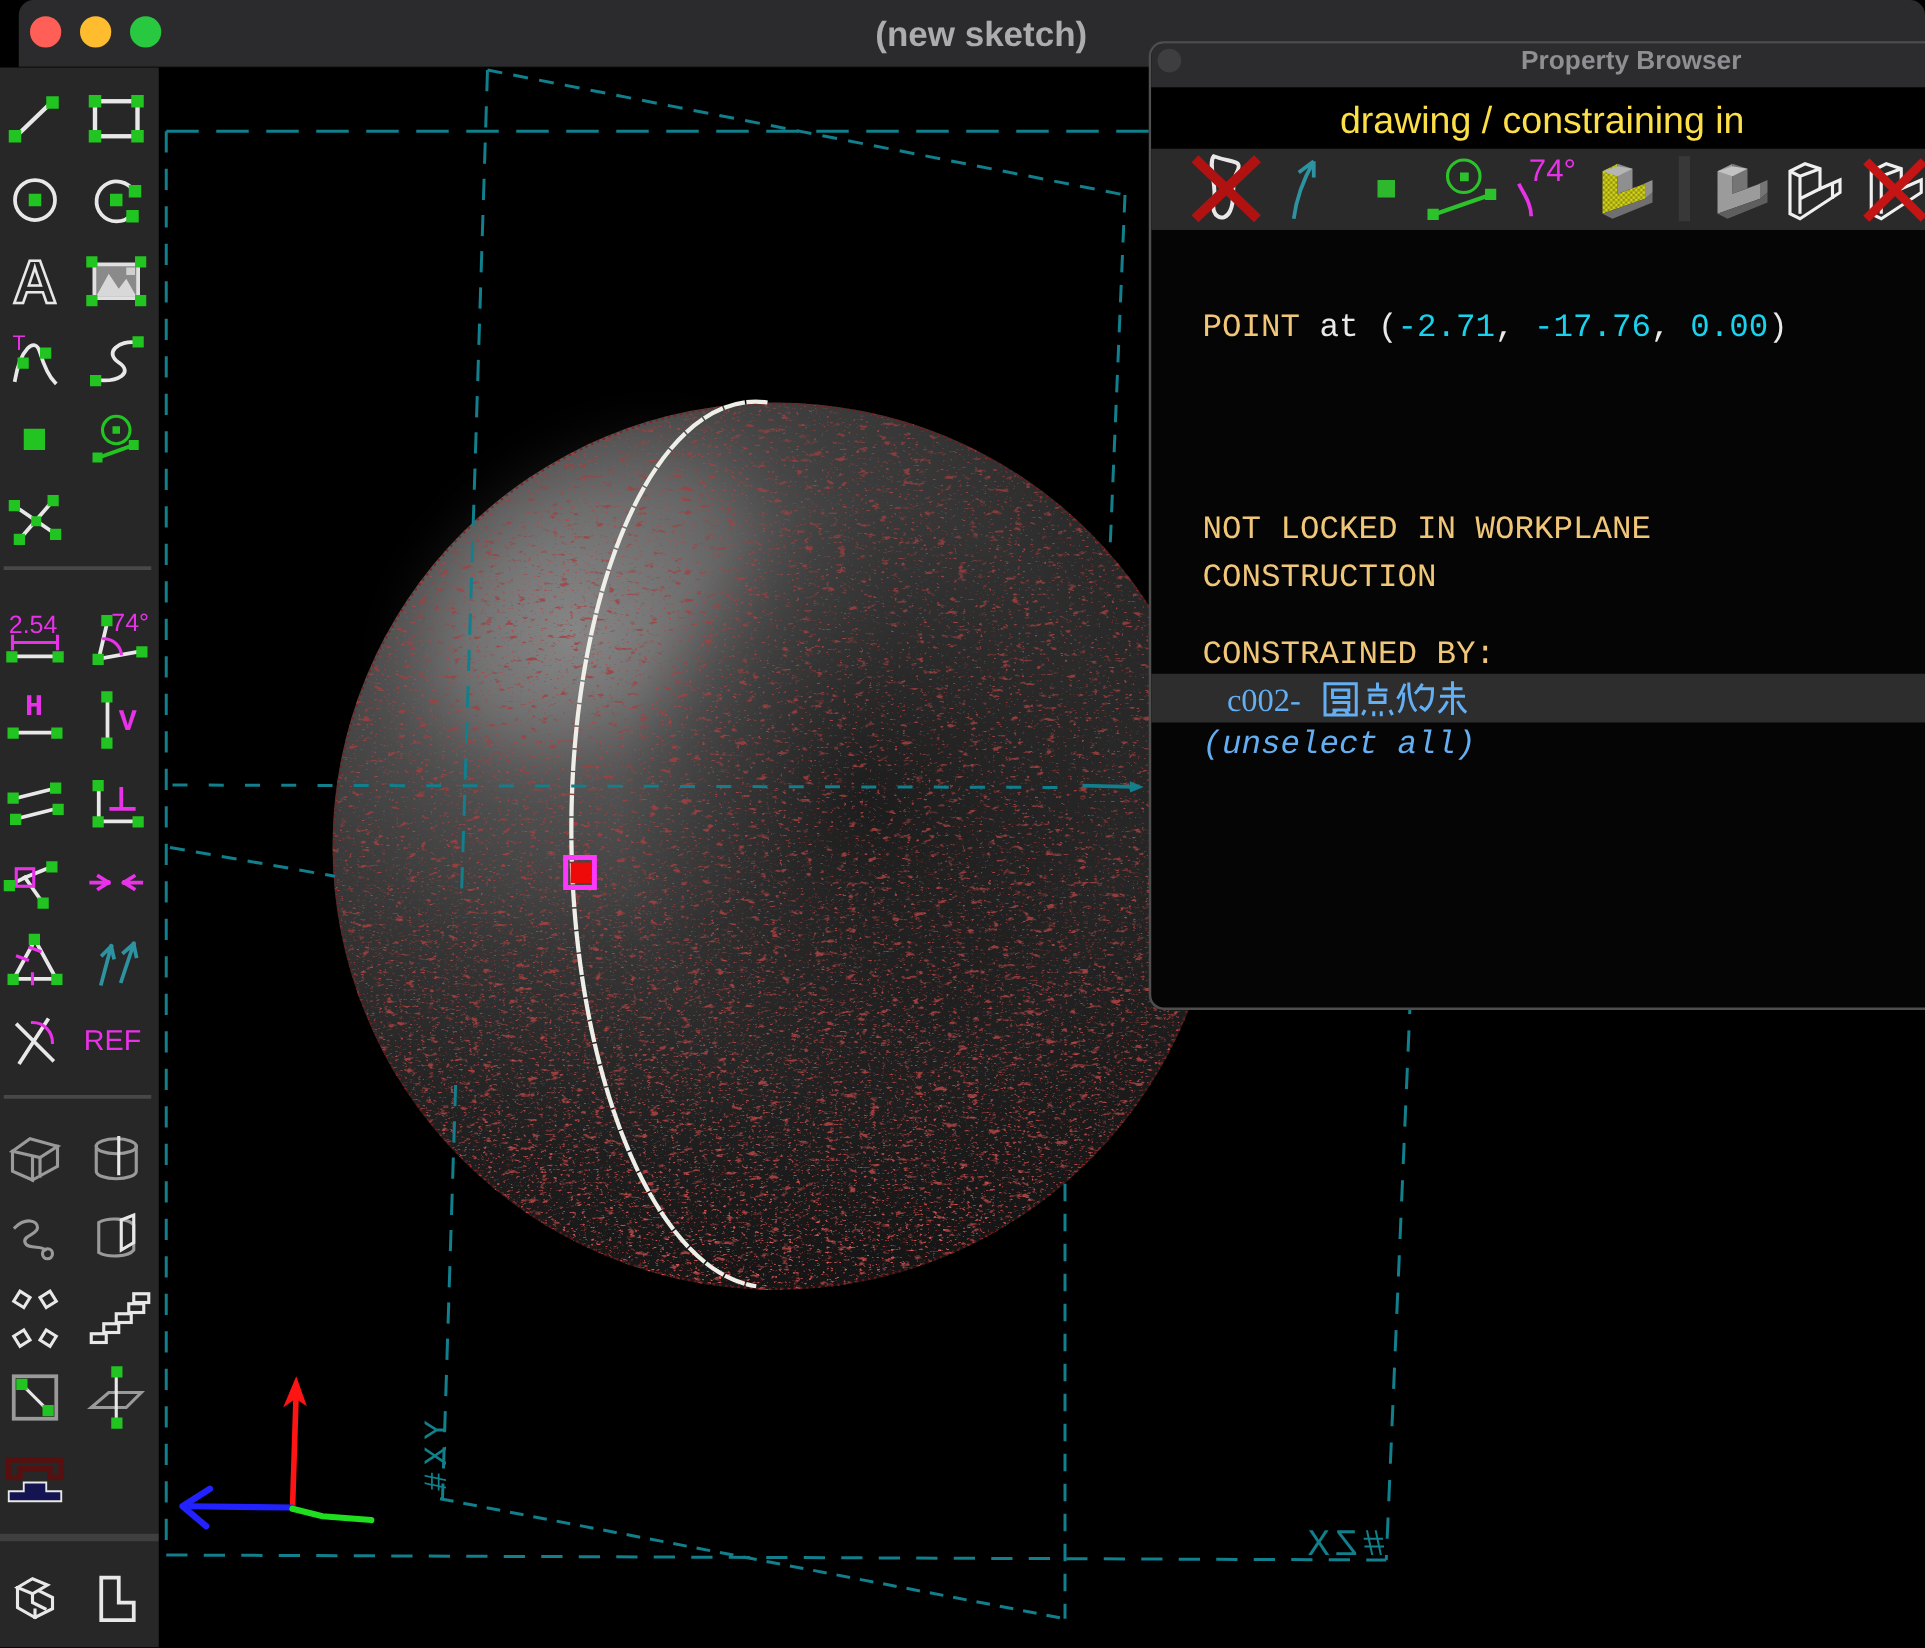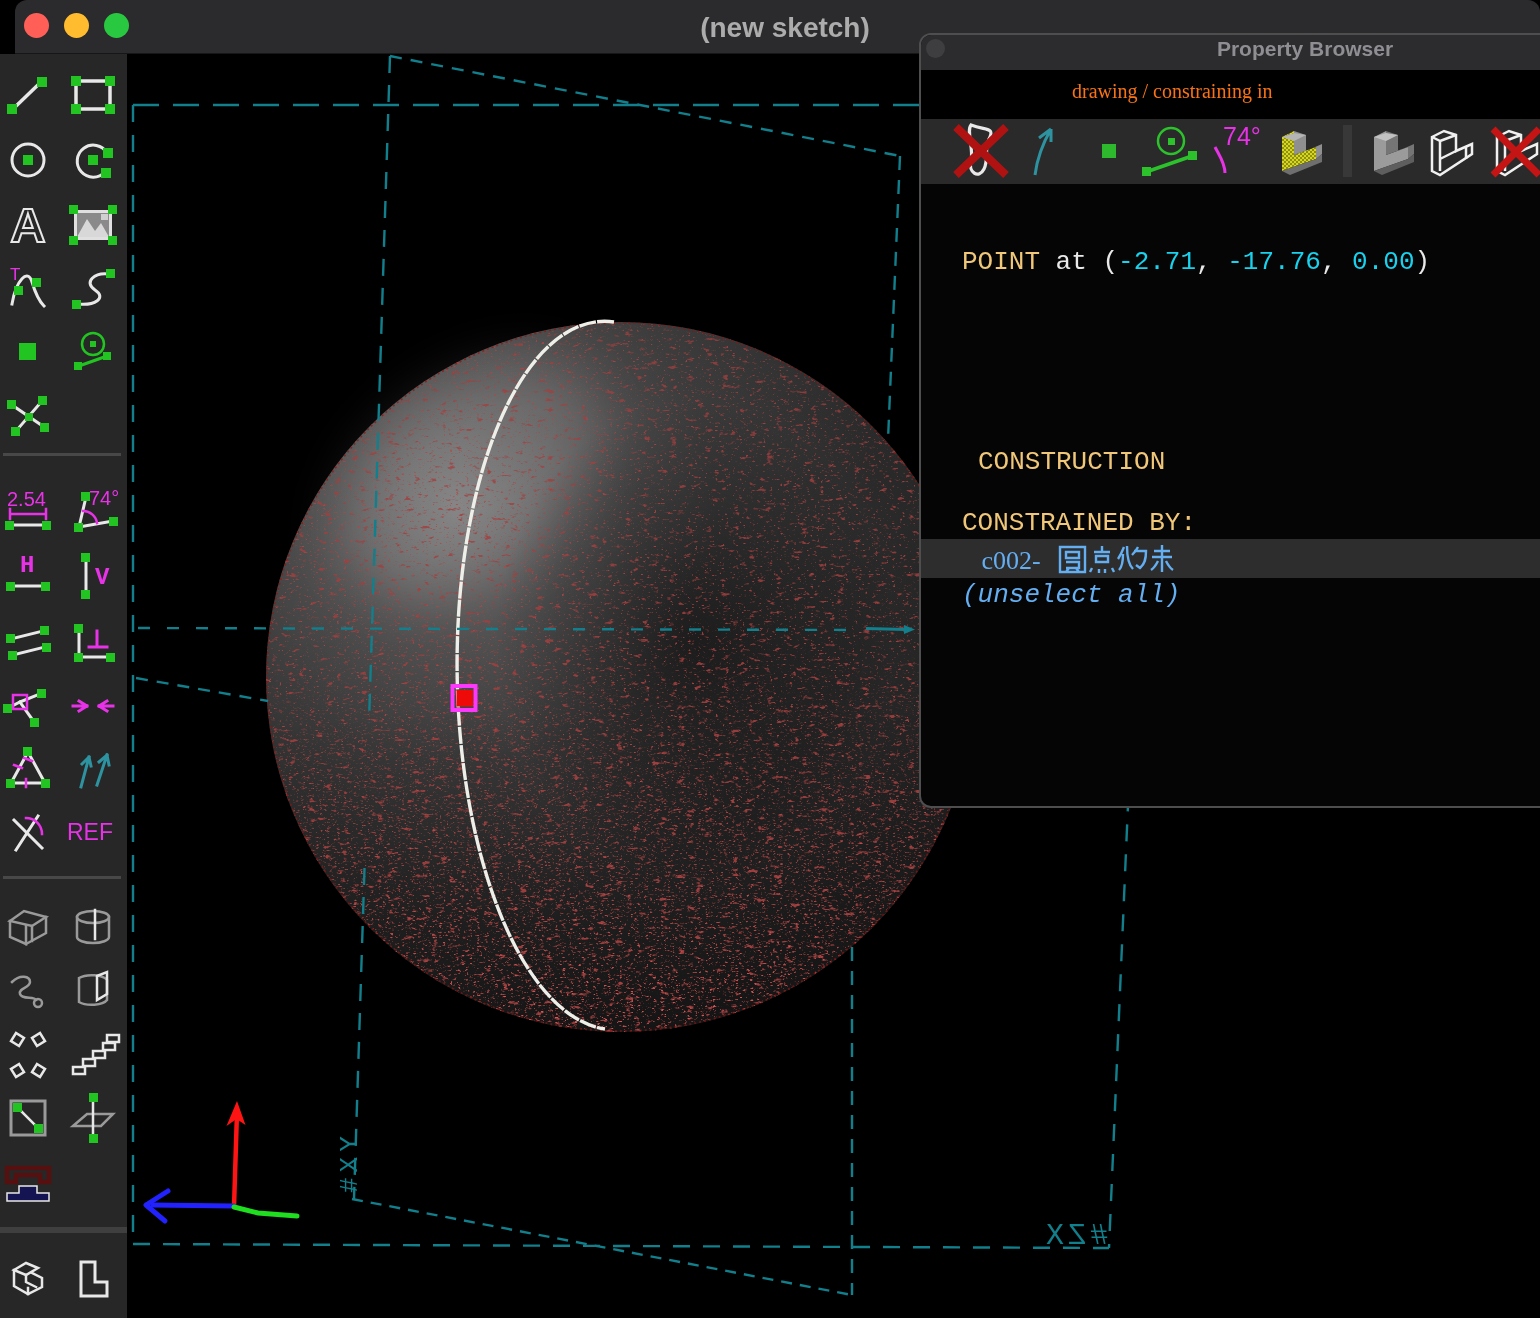--- a/index.html
+++ b/index.html
@@ -9,21 +9,21 @@
   #titlebar .tl{position:absolute;top:13px;width:25px;height:25px;border-radius:50%;}
   #title{position:absolute;left:0;top:12px;width:1540px;text-align:center;font-family:"Liberation Sans",sans-serif;font-weight:bold;font-size:28px;color:#acacac;}
   #toolbar{position:absolute;left:0;top:54px;width:127px;height:1264px;background:#272727;}
   #canvas{position:absolute;left:127px;top:54px;width:1413px;height:1264px;background:#000;}
   #scene{position:absolute;left:0;top:0;}
   #pb{position:absolute;left:919px;top:33px;width:640px;height:775px;background:#050505;border:2px solid #4e4e4e;border-radius:12px;}
   #pbtitle{position:absolute;left:0;top:0;width:100%;height:35px;background:#2c2c2e;border-radius:10px 10px 0 0;}
   #pbtitle .txt{position:absolute;left:0;top:2px;width:768px;text-align:center;font-family:"Liberation Sans",sans-serif;font-weight:bold;font-size:21px;color:#8e8e93;}
   #pbtitle .cb{position:absolute;left:5px;top:4px;width:19px;height:19px;border-radius:50%;background:#3e3e40;}
   #pbheader{position:absolute;left:0;top:35px;width:100%;height:49px;background:#000;}
-  #pbheader .txt{position:absolute;left:151px;top:10px;font-family:Liberation Serif, serif;font-size:20px;color:#f97316;white-space:pre;}
+  #pbheader .txt{position:absolute;left:151px;top:10px;font-family:Liberation Sans, sans-serif;font-size:30px;color:#fde047;white-space:pre;}
   #pbtools{position:absolute;left:0;top:84px;width:100%;height:65px;background:#2a2a2a;}
   .pbline{position:absolute;font-family:"Liberation Mono",monospace;font-size:26px;line-height:32px;white-space:pre;margin-left:33px;}
   .amber{color:#f0c678;}
   .cyan{color:#19d2ee;}
   .white{color:#e9e9e9;}
   .blue{color:#64aef2;}
   #hl{position:absolute;left:0px;top:504px;width:640px;height:39px;background:#2d2d2d;}
 </style>
 </head>
 <body>
@@ -441,21 +441,22 @@
         <g fill="none" stroke="#f0f0f0" stroke-width="2.5">
           <path d="M-20,-14 L-8,-20 L4,-16 L4,0 L20,-7 L20,3 L-12,24 L-20,20 Z"></path>
           <path d="M-20,-14 L-12,-10 L-12,20 M-12,-10 L4,-16 M-12,8 L4,0"></path>
         </g>
         <path d="M-24,-22 L22,24 M22,-22 L-24,24" stroke="#c41414" stroke-width="7"></path>
       </g>
     </svg>
     </div>
     <div id="hl"></div>
     <div class="pbline" style="left:8px;top:211px;"><span class="amber">POINT</span><span class="white"> at (</span><span class="cyan">-2.71</span><span class="white">, </span><span class="cyan">-17.76</span><span class="white">, </span><span class="cyan">0.00</span><span class="white">)</span></div>
-    <div class="pbline" style="left:24px;top:411px;"><span class="amber">CONSTRUCTION</span></div>
+    <div class="pbline" style="left:8px;top:372px;"><span class="amber">NOT LOCKED IN WORKPLANE</span></div>
+    <div class="pbline" style="left:8px;top:411px;"><span class="amber">CONSTRUCTION</span></div>
     <div class="pbline" style="left:8px;top:472px;"><span class="amber">CONSTRAINED BY:</span></div>
     <div class="pbline" style="left:8px;top:508px;font-family:Liberation Serif, serif;"><span class="blue">   c002-</span><svg width="122" height="32" viewBox="0 0 122 32" style="vertical-align:-6px;margin-left:17px" fill="none" stroke="#64aef2" stroke-width="2.4">
       <path d="M2,4 H27 V29 H2 Z M8,9 H21 V15 H8 Z M8,19 H21 V25 H8 M11,25 l-3,4 M18,25 l3,4"></path>
       <path d="M44,3 V8 M36,9 H52 M38,13 H50 V19 H38 Z M34,25 l-2,4 M41,26 v4 M47,26 v4 M54,25 l2,4"></path>
       <path d="M66,4 C64,9 62,13 60,16 M69,3 C69,13 70,21 75,26 M65,11 C65,19 64,24 61,27 M80,4 C78,8 76,10 74,12 M76,8 H88 C88,16 87,21 82,25 L78,22"></path>
       <path d="M104,2 V29 M96,8 H112 M94,14 H114 M100,18 C98,22 96,25 93,27 M108,18 C110,22 112,25 115,27"></path>
     </svg></div>
     <div class="pbline" style="left:8px;top:544px;font-style:italic;"><span class="blue">(unselect all)</span></div>
   </div>
 </div>

